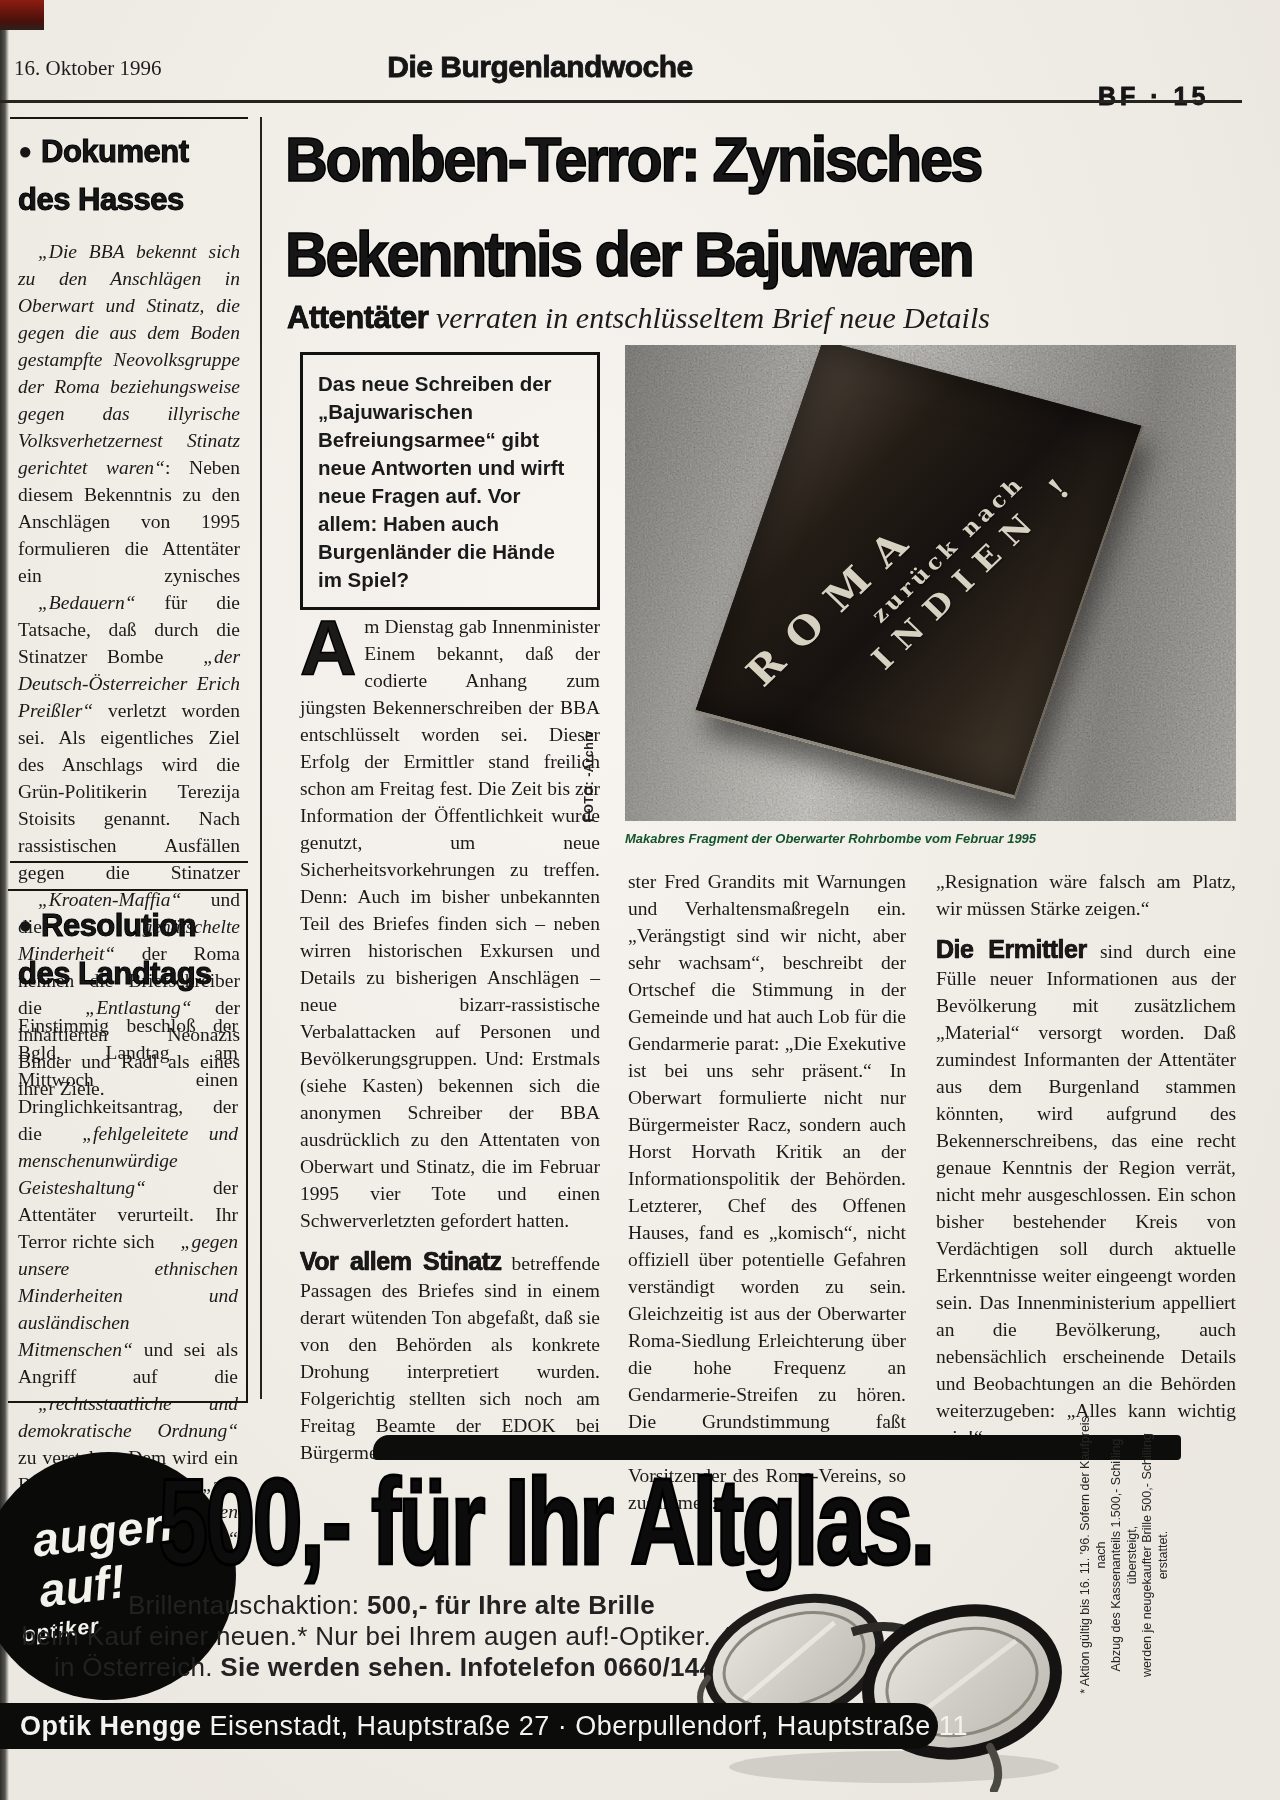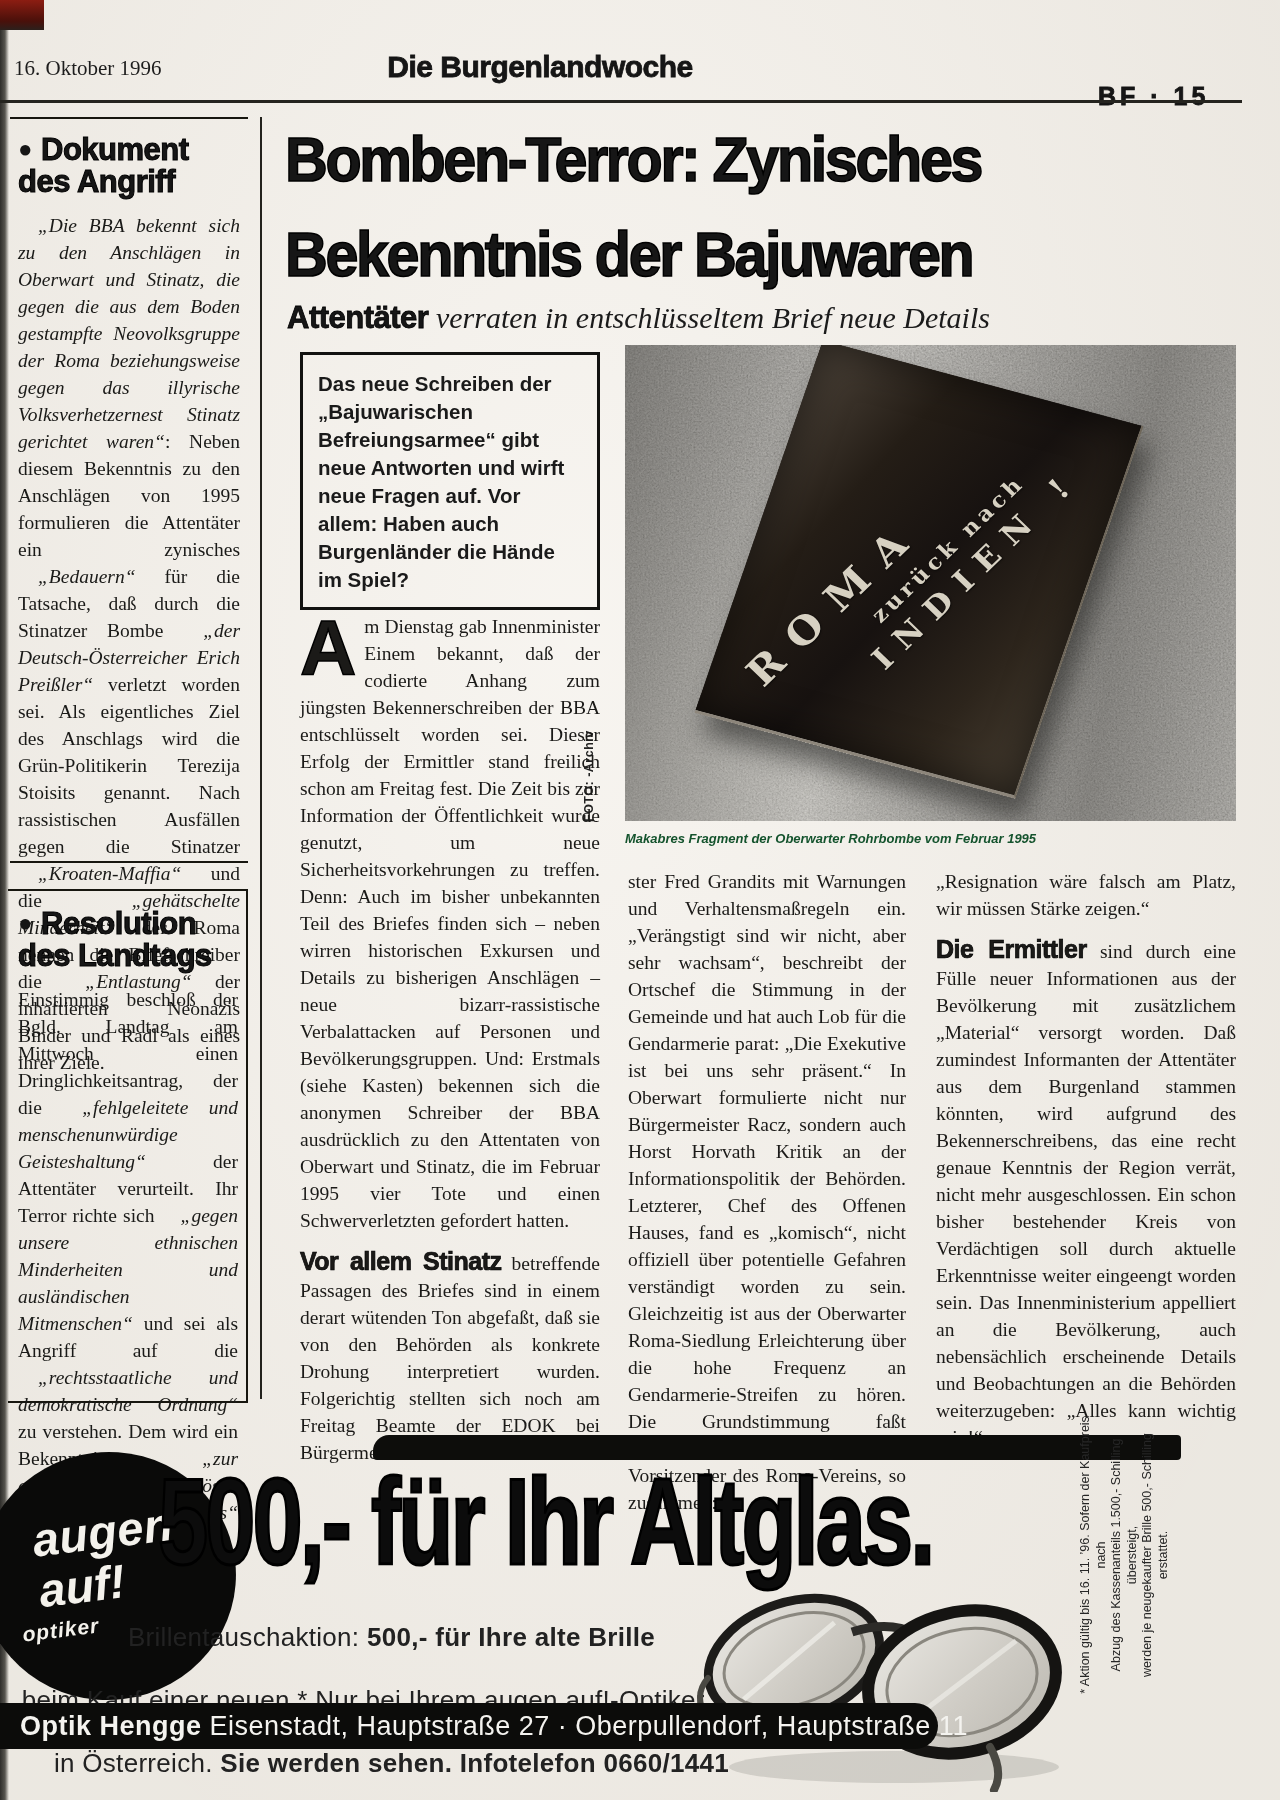--- a/index.html
+++ b/index.html
@@ -18,22 +18,22 @@
   .hdr-title{left:0;top:50px;width:1080px;text-align:center;font-weight:bold;font-size:30px;
         letter-spacing:-0.5px;-webkit-text-stroke:0.8px #111;}
   .hdr-page{left:1098px;top:56px;font-weight:bold;font-size:25px;letter-spacing:4px;margin-top:26px;-webkit-text-stroke:0.8px #111;}
   .hdr-rule{left:0;top:100px;width:1242px;height:3px;background:#25241f;}
   
   .sbx{font-family:"Liberation Serif",serif;}
   .sbx1{left:10px;top:117px;width:238px;height:746px;border-top:2px solid #17160f;border-bottom:2px solid #17160f;
         padding:8px 8px 0 8px;box-sizing:border-box;}
   .sbx2{left:8px;top:889px;width:240px;height:514px;border:2px solid #17160f;border-left:none;
         padding:10px 8px 0 10px;box-sizing:border-box;}
-  .sbx-title{font-family:"Liberation Sans",sans-serif;font-weight:bold;font-size:31px;line-height:32px;
-        letter-spacing:-0.5px;-webkit-text-stroke:1px #000;margin:6px 0 14px 0;}
+  .sbx-title{font-family:"Liberation Sans",sans-serif;font-weight:bold;font-size:31px;line-height:48px;
+        letter-spacing:-0.5px;-webkit-text-stroke:1px #000;margin:0 0 14px 0;}
   .bullet{font-size:24px;vertical-align:3px;margin-right:9px;-webkit-text-stroke:0;}
   .sbx-body{font-size:19.5px;line-height:27px;text-align:justify;color:#1a1a18;}
   .divider-v{left:260px;top:117px;width:2px;height:1282px;background:#23221d;}
   
   .headline{left:285px;top:112px;width:960px;font-weight:bold;font-size:63px;line-height:95px;
         letter-spacing:-2.5px;-webkit-text-stroke:1.6px #000;transform:scaleX(0.94);transform-origin:left top;white-space:nowrap;}
   .kicker{left:287px;top:300px;width:960px;white-space:nowrap;}
   .kicker .k-b{font-weight:bold;font-size:31px;letter-spacing:-0.5px;-webkit-text-stroke:0.8px #000;}
   .kicker .k-i{font-family:"Liberation Serif",serif;font-style:italic;font-size:30px;color:#1b1b1b;}
   .intro-box{left:300px;top:352px;width:300px;border:3px solid #121210;box-sizing:border-box;
@@ -72,21 +72,21 @@
   .ad-top-bar{left:373px;top:1435px;width:808px;height:25px;background:#0d0d0b;border-radius:16px 4px 4px 4px;}
   .ad-logo{left:-20px;top:1452px;width:256px;height:248px;border-radius:50%;background:#0a0a09;transform:rotate(-7deg);
         color:#f4f2ec;font-style:italic;font-weight:bold;text-align:center;}
   .ad-logo .lg1{font-size:47px;margin-top:52px;letter-spacing:0.5px;}
   .ad-logo .lg2{font-size:47px;margin:-4px 0 0 58px;text-align:left;}
   .ad-logo .lg3{font-size:21px;margin:2px 0 0 36px;text-align:left;letter-spacing:1px;}
   .ad-headline{left:158px;top:1458px;font-weight:bold;font-size:122px;letter-spacing:-4px;line-height:1.05;
         -webkit-text-stroke:3px #000;transform:scaleX(0.74);transform-origin:left top;white-space:nowrap;color:#0c0c0c;}
   .ad-copy{left:4px;top:1590px;width:775px;text-align:center;font-size:26px;line-height:31px;color:#222;
         letter-spacing:0.3px;}
-  .ad-copy div{white-space:nowrap;margin-top:32px;}
+  .ad-copy div{white-space:nowrap;}
   .glasses{left:694px;top:1582px;}
   .ad-footnote{left:1078px;top:1697px;width:284px;height:48px;transform:rotate(-90deg);transform-origin:0 0;
         font-size:12.5px;line-height:15.5px;text-align:center;color:#262626;}
   .ad-address-bar{left:0;top:1703px;width:938px;height:46px;background:#0c0c0a;border-radius:0 26px 26px 0;
         color:#f4f3ef;font-size:27px;line-height:46px;padding-left:20px;box-sizing:border-box;letter-spacing:0.5px;white-space:nowrap;}
 </style>
 </head>
 <body>
 
 <div id="page">
@@ -95,21 +95,21 @@
   <div class="abs corner-mark"></div>
 
   <div class="abs hdr-date">16. Oktober 1996</div>
   <div class="abs hdr-title">Die Burgenlandwoche</div>
   <div class="abs hdr-page">BF · 15</div>
   <div class="abs hdr-rule"></div>
 
   <div class="abs sbx sbx1">
     <div class="sbx-title">
       <span class="bullet">●</span><span>Dokument</span><br>
-      <span>des Angriff</span>
+      <span>des Hasses</span>
     </div>
     <div class="sbx-body"><span class="seg-i">„Die BBA bekennt sich zu den Anschlägen in Oberwart und Stinatz, die gegen die aus dem Boden gestampfte Neovolksgruppe der Roma beziehungsweise gegen das illyrische Volksverhetzernest Stinatz gerichtet waren“</span><span class="seg-n">: Neben diesem Bekenntnis zu den Anschlägen von 1995 formulieren die Attentäter ein zynisches </span><span class="seg-i">„Bedauern“</span><span class="seg-n"> für die Tatsache, daß durch die Stinatzer Bombe </span><span class="seg-i">„der Deutsch-Österreicher Erich Preißler“</span><span class="seg-n"> verletzt worden sei. Als eigentliches Ziel des Anschlags wird die Grün-Politikerin Terezija Stoisits genannt. Nach rassistischen Ausfällen gegen die Stinatzer </span><span class="seg-i">„Kroaten-Maffia“</span><span class="seg-n"> und die </span><span class="seg-i">„gehätschelte Minderheit“</span><span class="seg-n"> der Roma nennen die Briefschreiber die </span><span class="seg-i">„Entlastung“</span><span class="seg-n"> der inhaftierten Neonazis Binder und Radl als eines ihrer Ziele.</span></div>
   </div>
 
   <div class="abs sbx sbx2">
     <div class="sbx-title">
       <span class="bullet">●</span><span>Resolution</span><br>
       <span>des Landtags</span>
     </div>
     <div class="sbx-body"><span class="seg-n">Einstimmig beschloß der Bgld. Landtag am Mittwoch einen Dringlichkeitsantrag, der die </span><span class="seg-i">„fehlgeleitete und menschenunwürdige Geisteshaltung“</span><span class="seg-n"> der Attentäter verurteilt. Ihr Terror richte sich </span><span class="seg-i">„gegen unsere ethnischen Minderheiten und ausländischen Mitmenschen“</span><span class="seg-n"> und sei als Angriff auf die </span><span class="seg-i">„rechtsstaatliche und demokratische Ordnung“</span><span class="seg-n"> zu verstehen. Dem wird ein Bekenntnis </span><span class="seg-i">„zur ethnischen und religiösen Vielfalt des Burgenlandes“</span><span class="seg-n"> entgegengehalten.</span></div>

